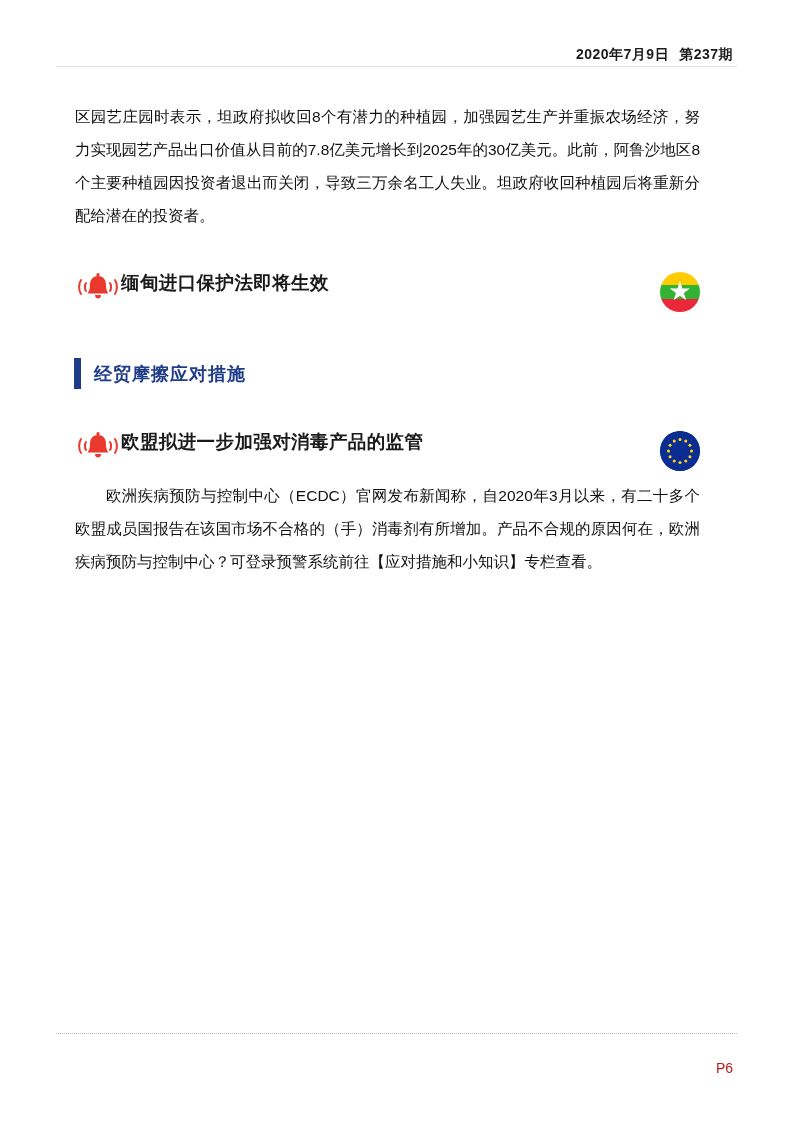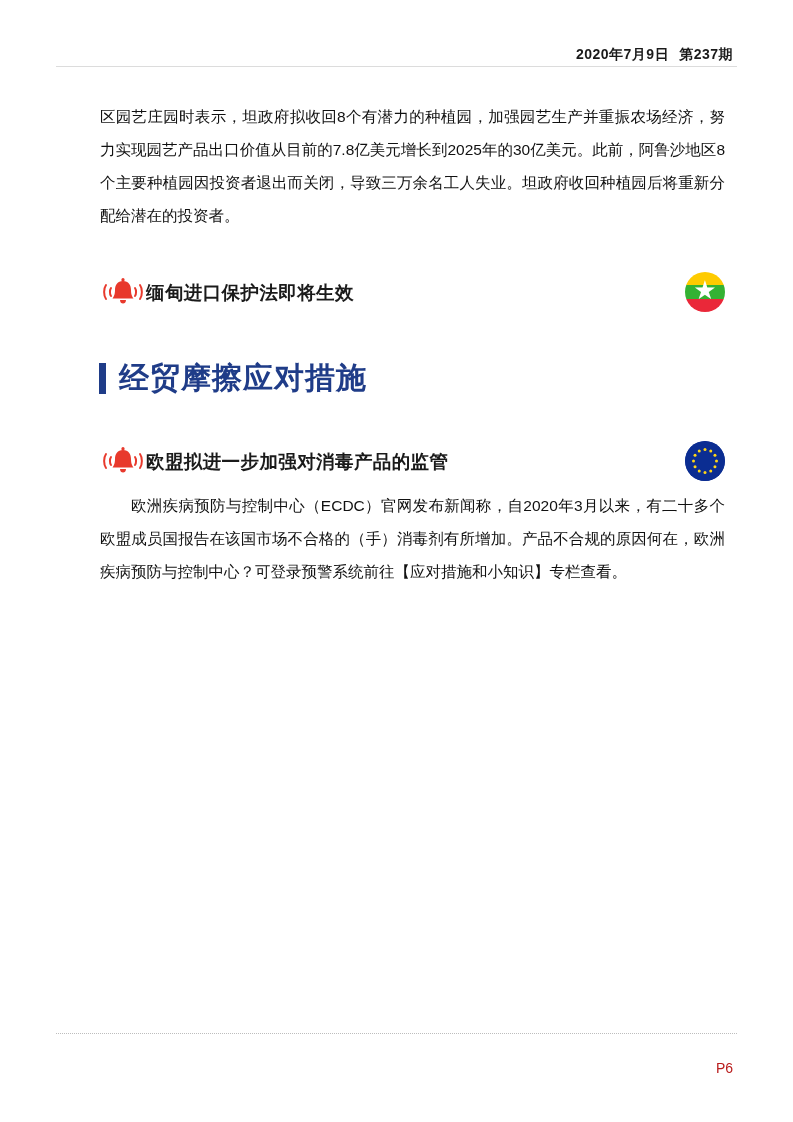--- a/index.html
+++ b/index.html
@@ -37,44 +37,43 @@
     left: 56px;
     right: 56px;
     height: 1px;
     background: #dcdcdc;
   }
 
   
   .content {
     position: absolute;
     top: 100px;
-    left: 100px;
+    left: 75px;
     width: 625px;
   }
   p.body {
     margin: 0 0 0 0;
     font-size: 15.5px;
     line-height: 33px;
     text-align: justify;
     text-justify: inter-ideograph;
     color: #111111;
   }
   p.indent { text-indent: 2em; }
 
   .spacer-22 { height: 22px; }
   .spacer-14 { height: 14px; }
 
   
   .headline-row {
     position: relative;
     display: flex;
-    align-items: center;
+    align-items: flex-start;
     height: 44px;
     margin: 16px 0 6px 0;
-    font-family: Liberation Serif, serif;
   }
   .bell-wrap {
     width: 46px;
     height: 34px;
     position: relative;
     flex: 0 0 46px;
   }
   .headline-text {
     font-size: 18.5px;
     font-weight: bold;
@@ -114,21 +113,21 @@
     align-items: center;
     margin: 44px 0 10px -1px;
   }
   .section-bar {
     width: 7px;
     height: 31px;
     background: #1f3c88;
     margin-right: 13px;
   }
   .section-label {
-    font-size: 30px;
+    font-size: 18px;
     font-weight: bold;
     color: #1f3c88;
     letter-spacing: 1px;
   }
 
   
   .footer-rule {
     position: absolute;
     bottom: 88px;
     left: 56px;

